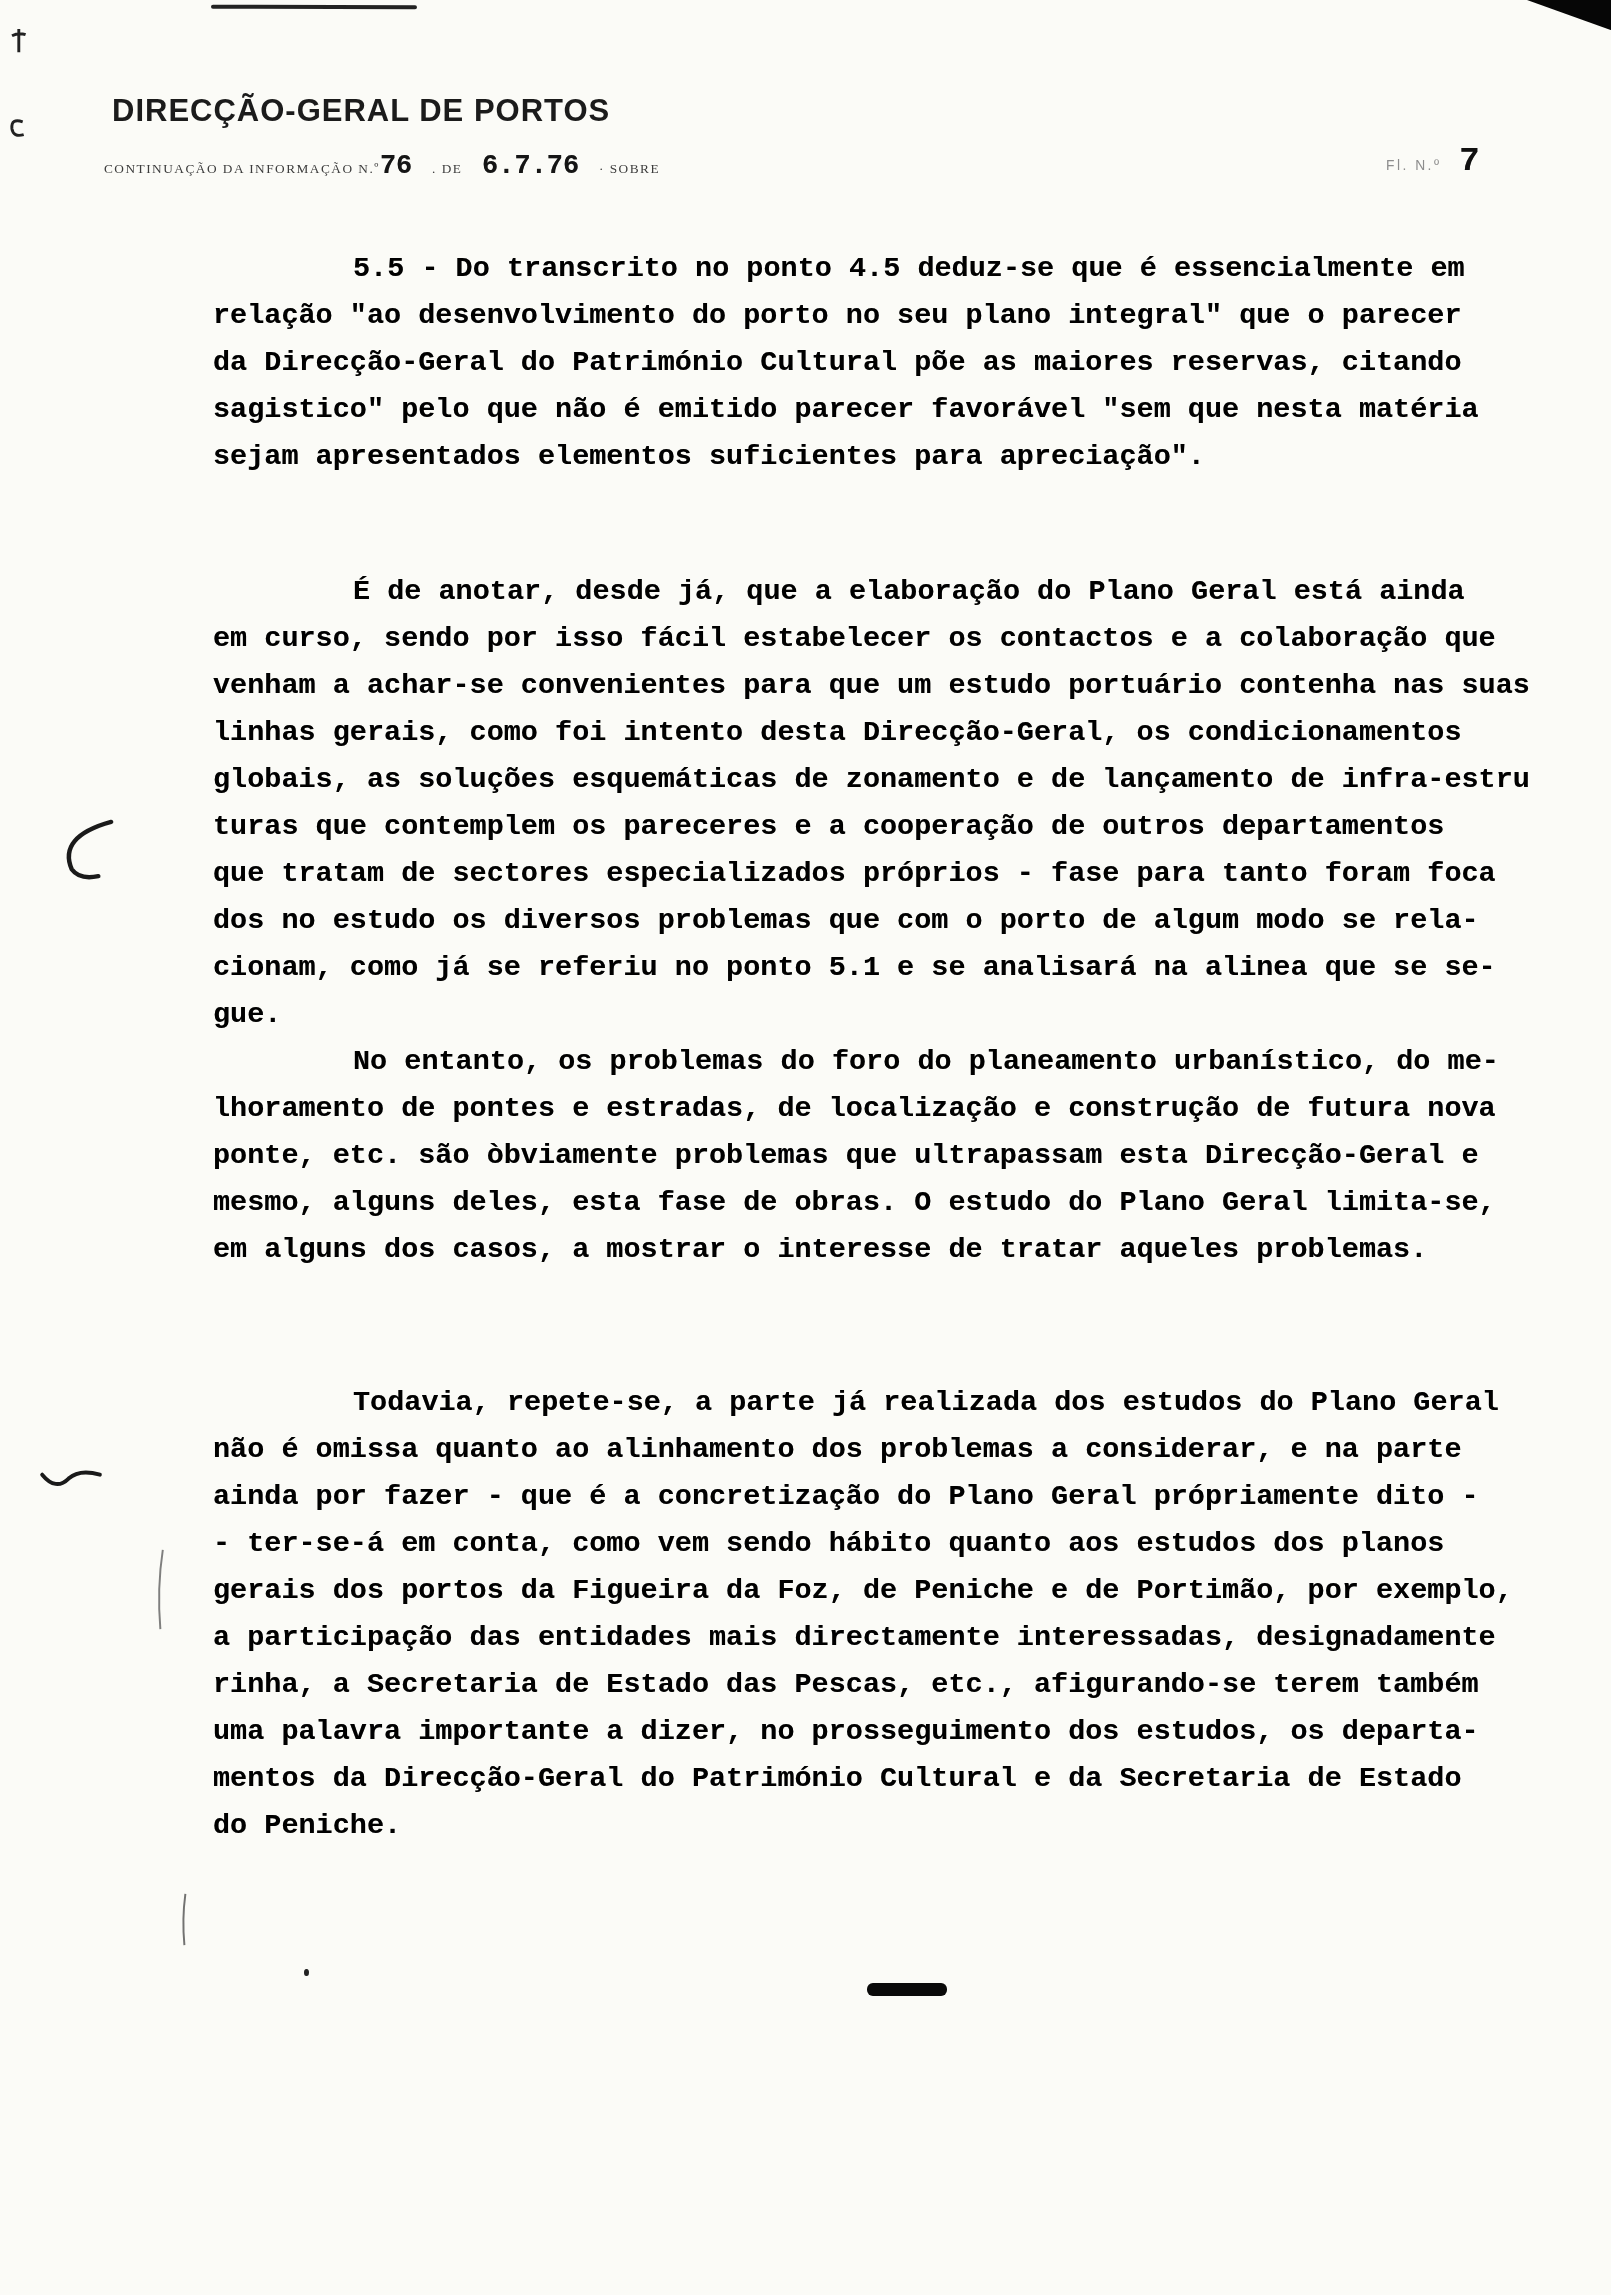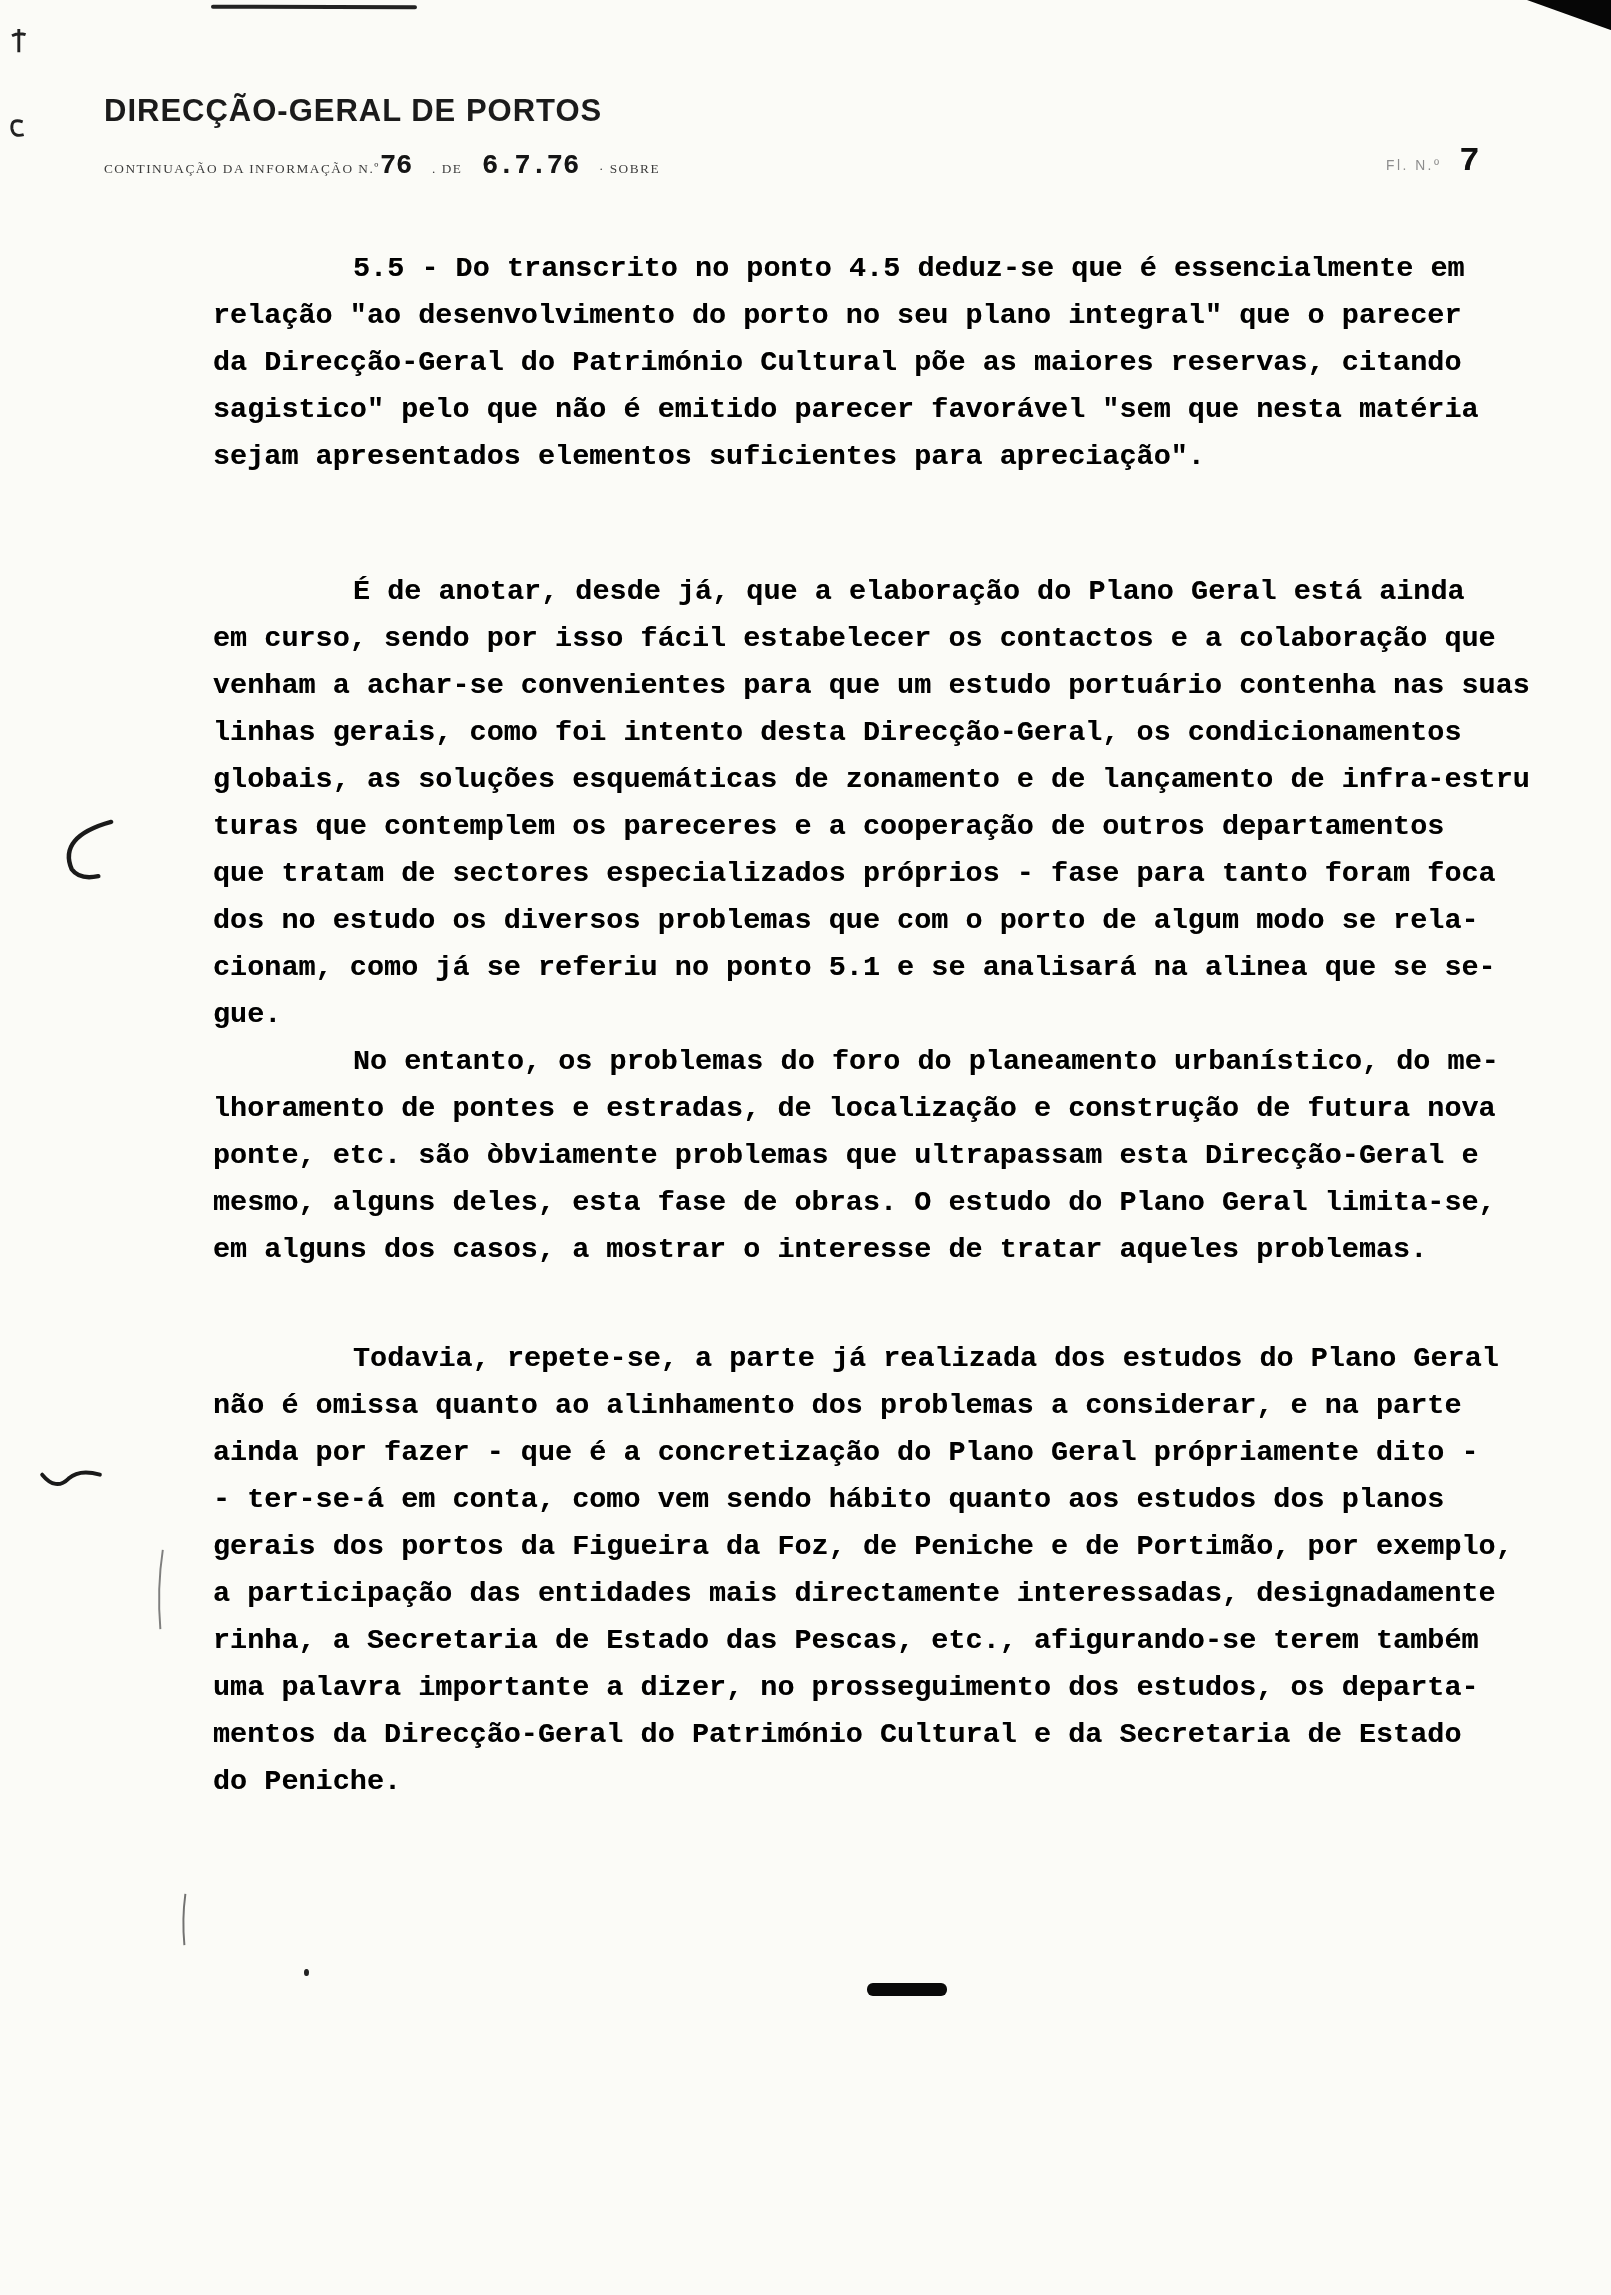--- a/index.html
+++ b/index.html
@@ -2,21 +2,21 @@
 <html style="font-size:7.9px"><head>
 <meta charset="utf-8">
 <style>
   html,body{margin:0;padding:0}
   body{
     width:1612px;height:2295px;position:relative;overflow:hidden;
     background:#fbfbf7;
   }
   
   .letterhead{
-    position:absolute;left:104px;top:93px;
+    position:absolute;left:112px;top:93px;
     font-family:"Liberation Sans",sans-serif;font-weight:700;
     font-size:31px;letter-spacing:1px;color:#1b1b1b;
   }
   .formline{
     position:absolute;left:104px;top:151px;
     display:flex;align-items:baseline;color:#2a2a2a;white-space:pre;
   }
   .formline .printed{
     font-family:Liberation Serif, serif;font-size:13.3px;
     letter-spacing:1.5px;color:#3c3c3c;
@@ -40,21 +40,21 @@
   }
   
   .bodytext{
     position:absolute;left:213px;top:245px;width:1395px;
     font-family:"Liberation Mono",monospace;font-weight:700;
     font-size:28.5px;line-height:47px;color:#000000;
     text-shadow:0 0 0.5px rgba(25,25,25,.45);
   }
   .para{margin:0;padding:0}
   .gap-lg{margin-top:88px}
-  .gap-md{margin-top:62px}
+  .gap-md{margin-top:106px}
   .ln{white-space:pre;height:47px}
   .indent{padding-left:140px}
   
   .mark{position:absolute}
   .corner-wedge{
     top:0;right:0;width:85px;height:30.5px;background:#060606;
     clip-path:polygon(0 0,100% 0,100% 100%);
   }
   .top-bar{
     left:211px;top:4.9px;width:206px;height:4.4px;background:#101010;

